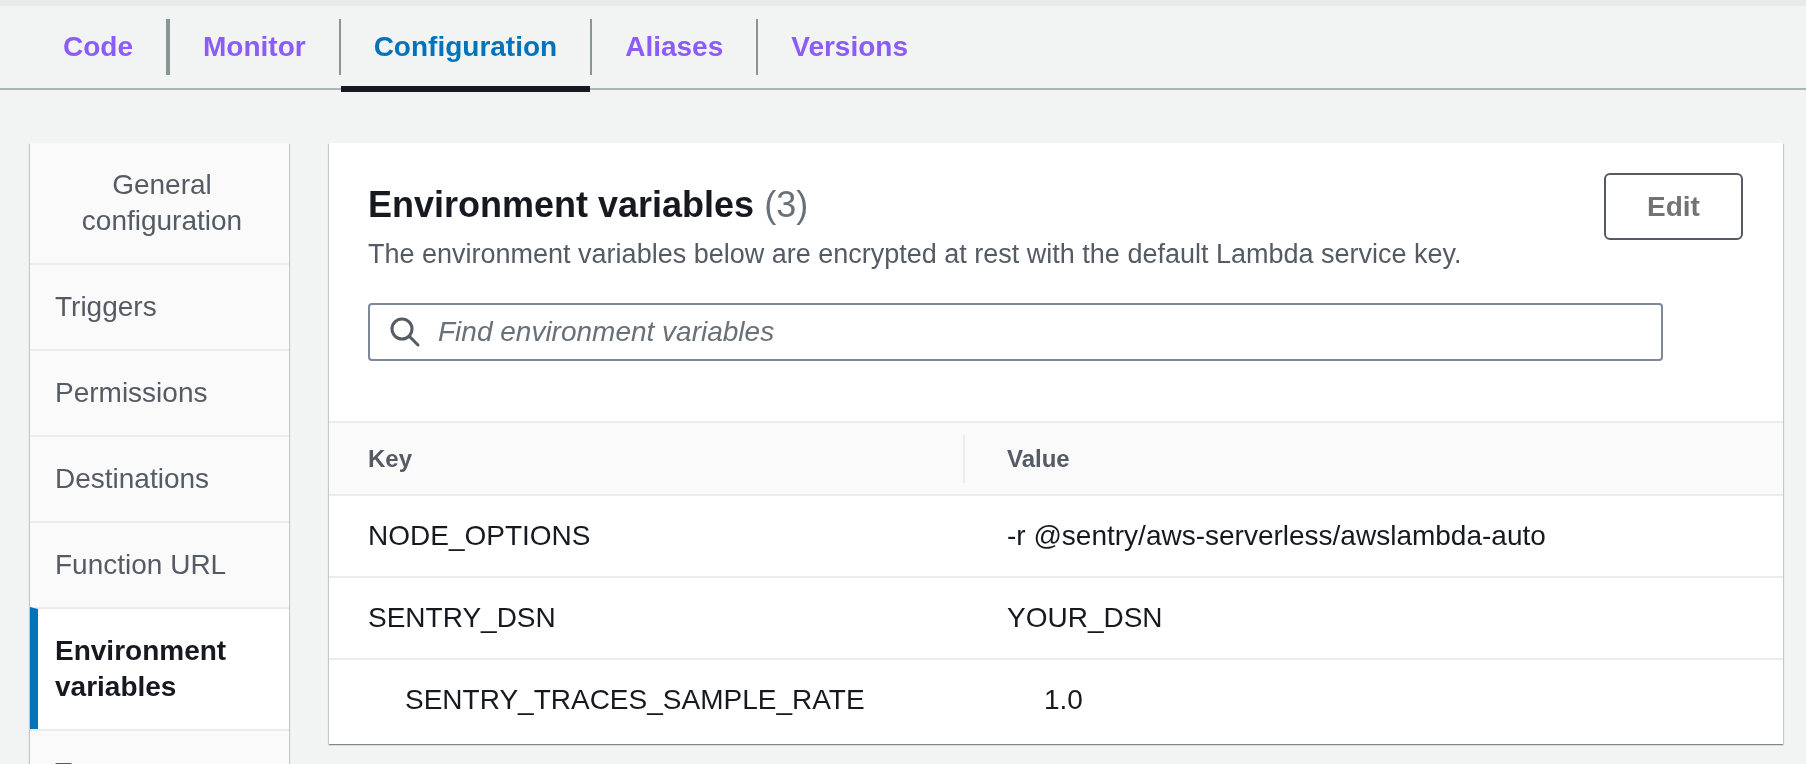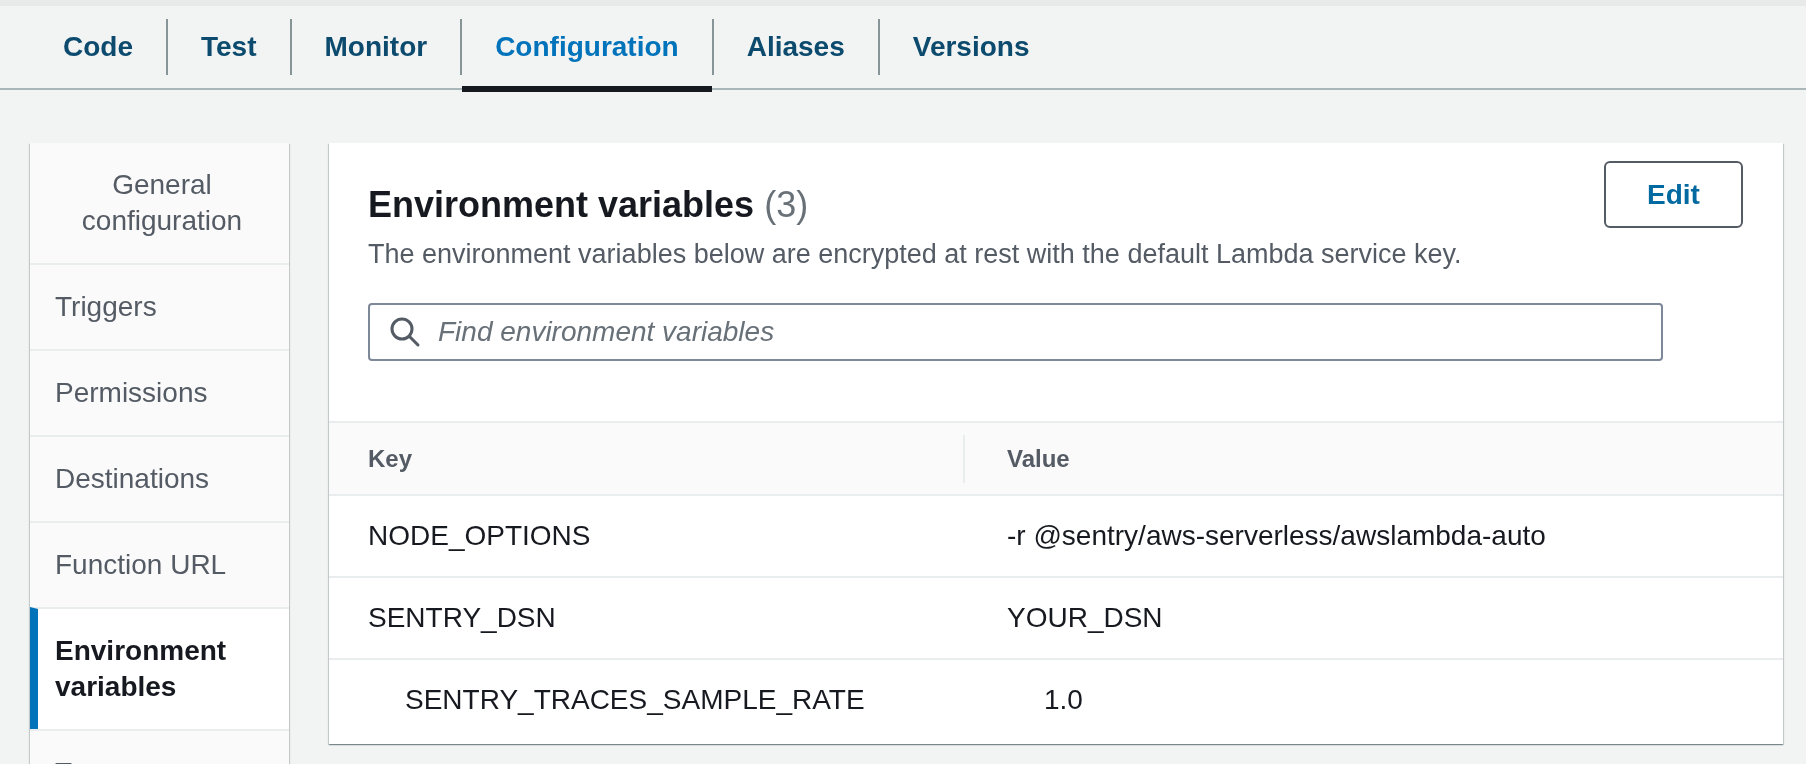--- a/index.html
+++ b/index.html
@@ -19,21 +19,21 @@
     height:84px;
     border-bottom:2px solid #aab7b8;
   }
   .tab {
     position:relative;
     display:flex;
     align-items:center;
     padding:0 33px;
     font-size:28px;
     font-weight:bold;
-    color:#0c4a6e;
+    color:#8b5cf6;
     cursor:pointer;
     white-space:nowrap;
   }
   .tab.active { color:#0073bb; }
   .tab.active::after {
     content:'';
     position:absolute;
     left:0; right:0;
     bottom:-4px;
     height:6px;
@@ -99,31 +99,31 @@
     color:#687078;
   }
   .card-desc {
     margin-top:10px;
     font-size:27px;
     line-height:34px;
     color:#545b64;
   }
   .edit-btn {
     position:absolute;
-    top:18px;
+    top:30px;
     right:40px;
     width:139px;
     height:67px;
     background:#ffffff;
     border:2px solid #545b64;
     border-radius:6px;
     font-family:"Liberation Sans", sans-serif;
     font-size:28px;
     font-weight:bold;
-    color:#0369a1;
+    color:#737373;
     cursor:pointer;
   }
 
   
   .search-box {
     margin:32px 0 0 39px;
     width:1295px;
     height:58px;
     border:2px solid #7d8998;
     border-radius:4px;
@@ -181,23 +181,20 @@
 </head>
 <body>
 
 <div class="top-shadow"></div>
 
 <div class="tabbar">
   <div class="tab">
       <span>Code</span>
     </div>
   <div class="tab-divider"></div>
-  <div class="tab">
-      <span>Test</span>
-    </div>
   <div class="tab-divider"></div>
   <div class="tab">
       <span>Monitor</span>
     </div>
   <div class="tab-divider"></div>
   <div class="tab active">
       <span>Configuration</span>
     </div>
   <div class="tab-divider"></div>
   <div class="tab">

